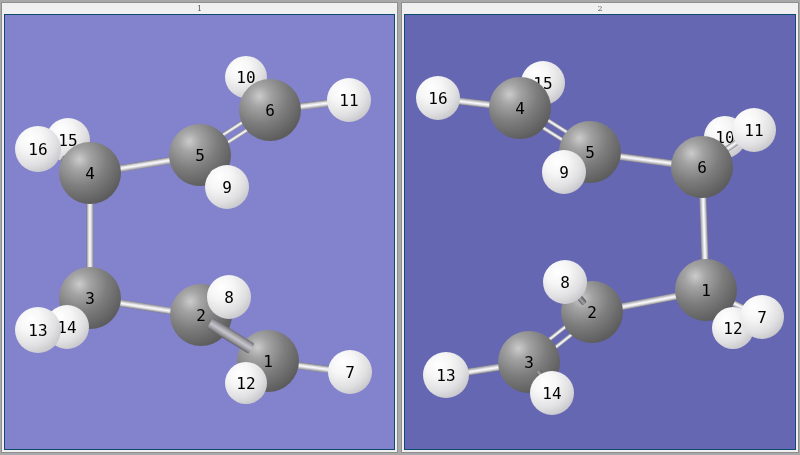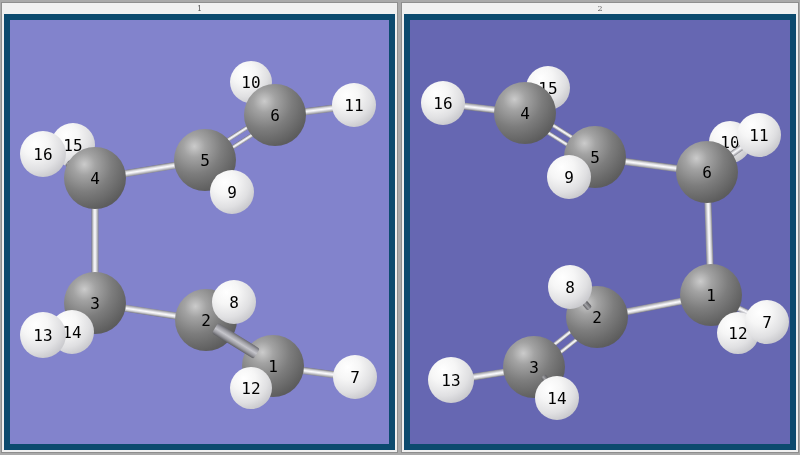--- a/index.html
+++ b/index.html
@@ -15,21 +15,21 @@
   .panel-left{left:2px;width:395px;}
   .panel-right{left:402px;width:396px;}
   .panel-header{
     height:11px;text-align:center;
     font-size:8px;line-height:11px;color:#5a5a5a;
     font-family:"DejaVu Serif","Liberation Serif",serif;
     user-select:none;
   }
   .canvas{
     position:absolute;top:11px;left:2px;right:2px;bottom:2px;
-    border:6px solid #0c4a6e;overflow:hidden;
+    border:1px solid #0c4a6e;overflow:hidden;
   }
   .atom{position:absolute;border-radius:50%;}
   .atom.C{
     background:radial-gradient(circle at 33% 28%,
       #cbcbcb 0%, #a3a3a3 18%, #7d7d7d 45%, #5e5e5e 75%, #4a4a4a 100%);
   }
   .atom.H{
     background:radial-gradient(circle at 33% 28%,
       #ffffff 0%, #f6f6f6 28%, #e0e0e2 58%, #bdbdc2 88%, #a8a8ae 100%);
   }

